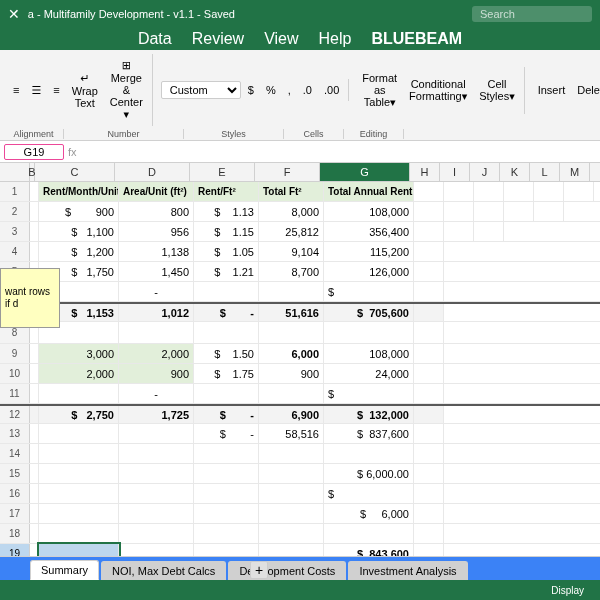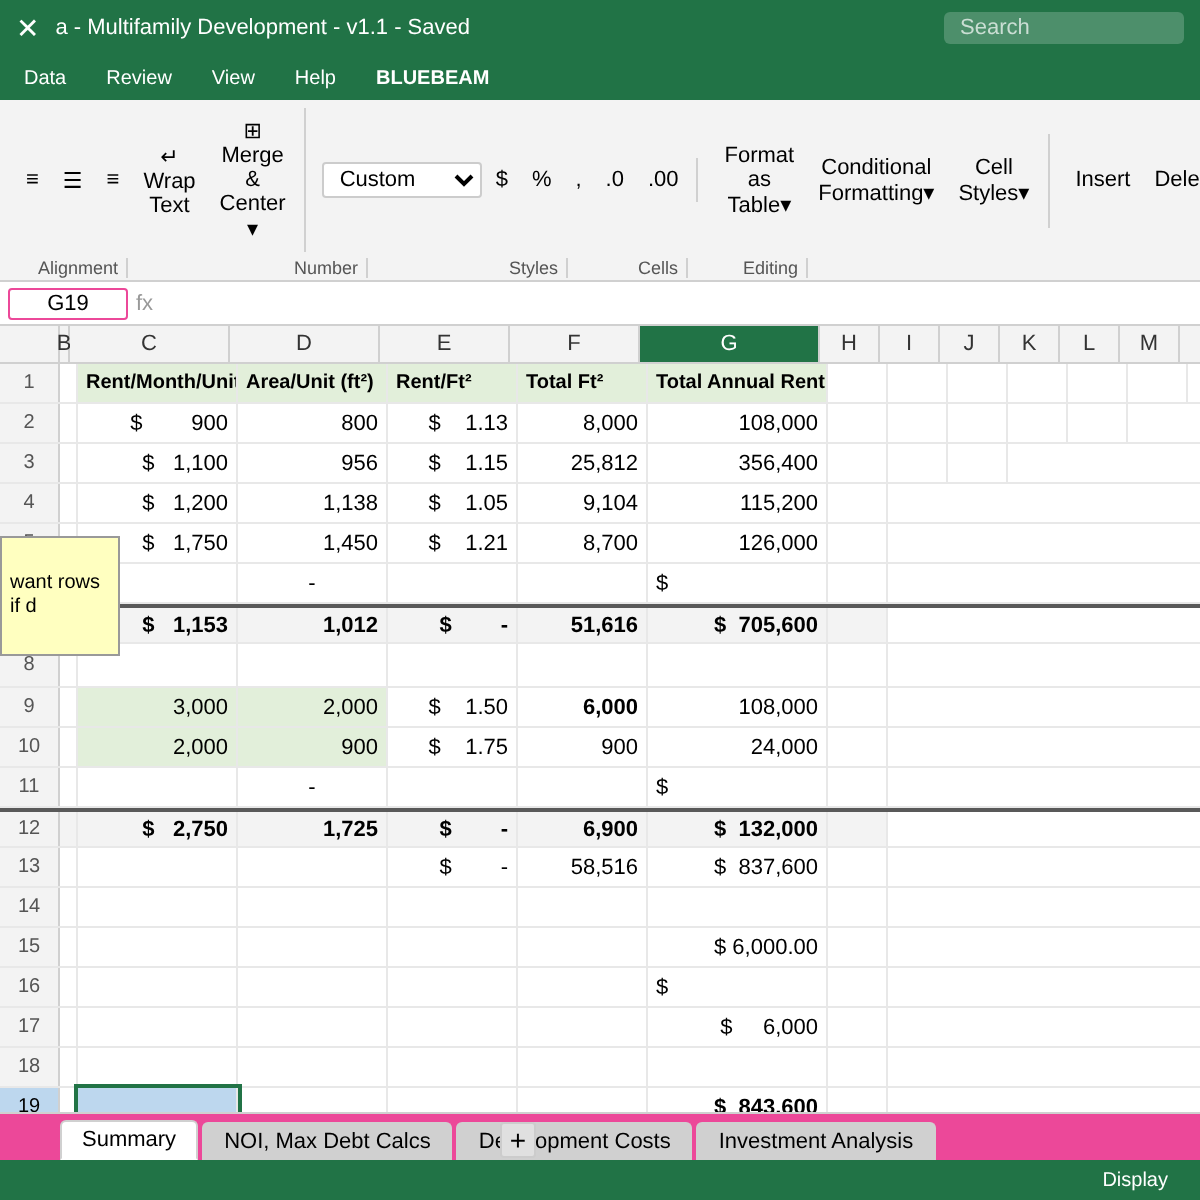--- a/index.html
+++ b/index.html
@@ -28,21 +28,22 @@
 
     
     .menu-bar {
       background: #217346;
       color: white;
       height: 22px;
       display: flex;
       align-items: center;
       padding: 0 8px;
       gap: 12px;
-      font-size: 10px;
+      font-size: 16px;
+      justify-content: center;
     }
     .menu-item { cursor: pointer; padding: 2px 4px; }
     .bluebeam { color: white; font-weight: 600; }
 
     
     .ribbon {
       background: #f3f3f3;
       border-bottom: 1px solid #d0d0d0;
       padding: 4px 4px 0 4px;
       display: flex;
@@ -83,21 +84,21 @@
     }
     .ribbon-labels {
       display: flex;
       font-size: 9px;
       color: #555;
       padding: 1px 0;
     }
     .ribbon-label-group {
       padding: 0 4px;
       border-right: 1px solid #d0d0d0;
-      text-align: right;
+      text-align: center;
       min-width: 60px;
     }
 
     
     .formula-bar {
       display: flex;
       align-items: center;
       background: white;
       border-bottom: 1px solid #d0d0d0;
       height: 22px;
@@ -191,21 +192,21 @@
     .cell.green-bg { background: #e2efda; }
     .cell.header-cell { background: #e2efda; font-weight: bold; }
 
     
     .sheet-tabs {
       position: absolute;
       bottom: 20px;
       left: 0;
       right: 0;
       height: 24px;
-      background: #ec4899;
+      background: #3b82f6;
       border-top: 1px solid #d0d0d0;
       display: flex;
       align-items: flex-end;
       padding-left: 30px;
     }
     .sheet-tab {
       padding: 3px 10px;
       border: 1px solid #d0d0d0;
       border-bottom: none;
       background: #d0d0d0;

